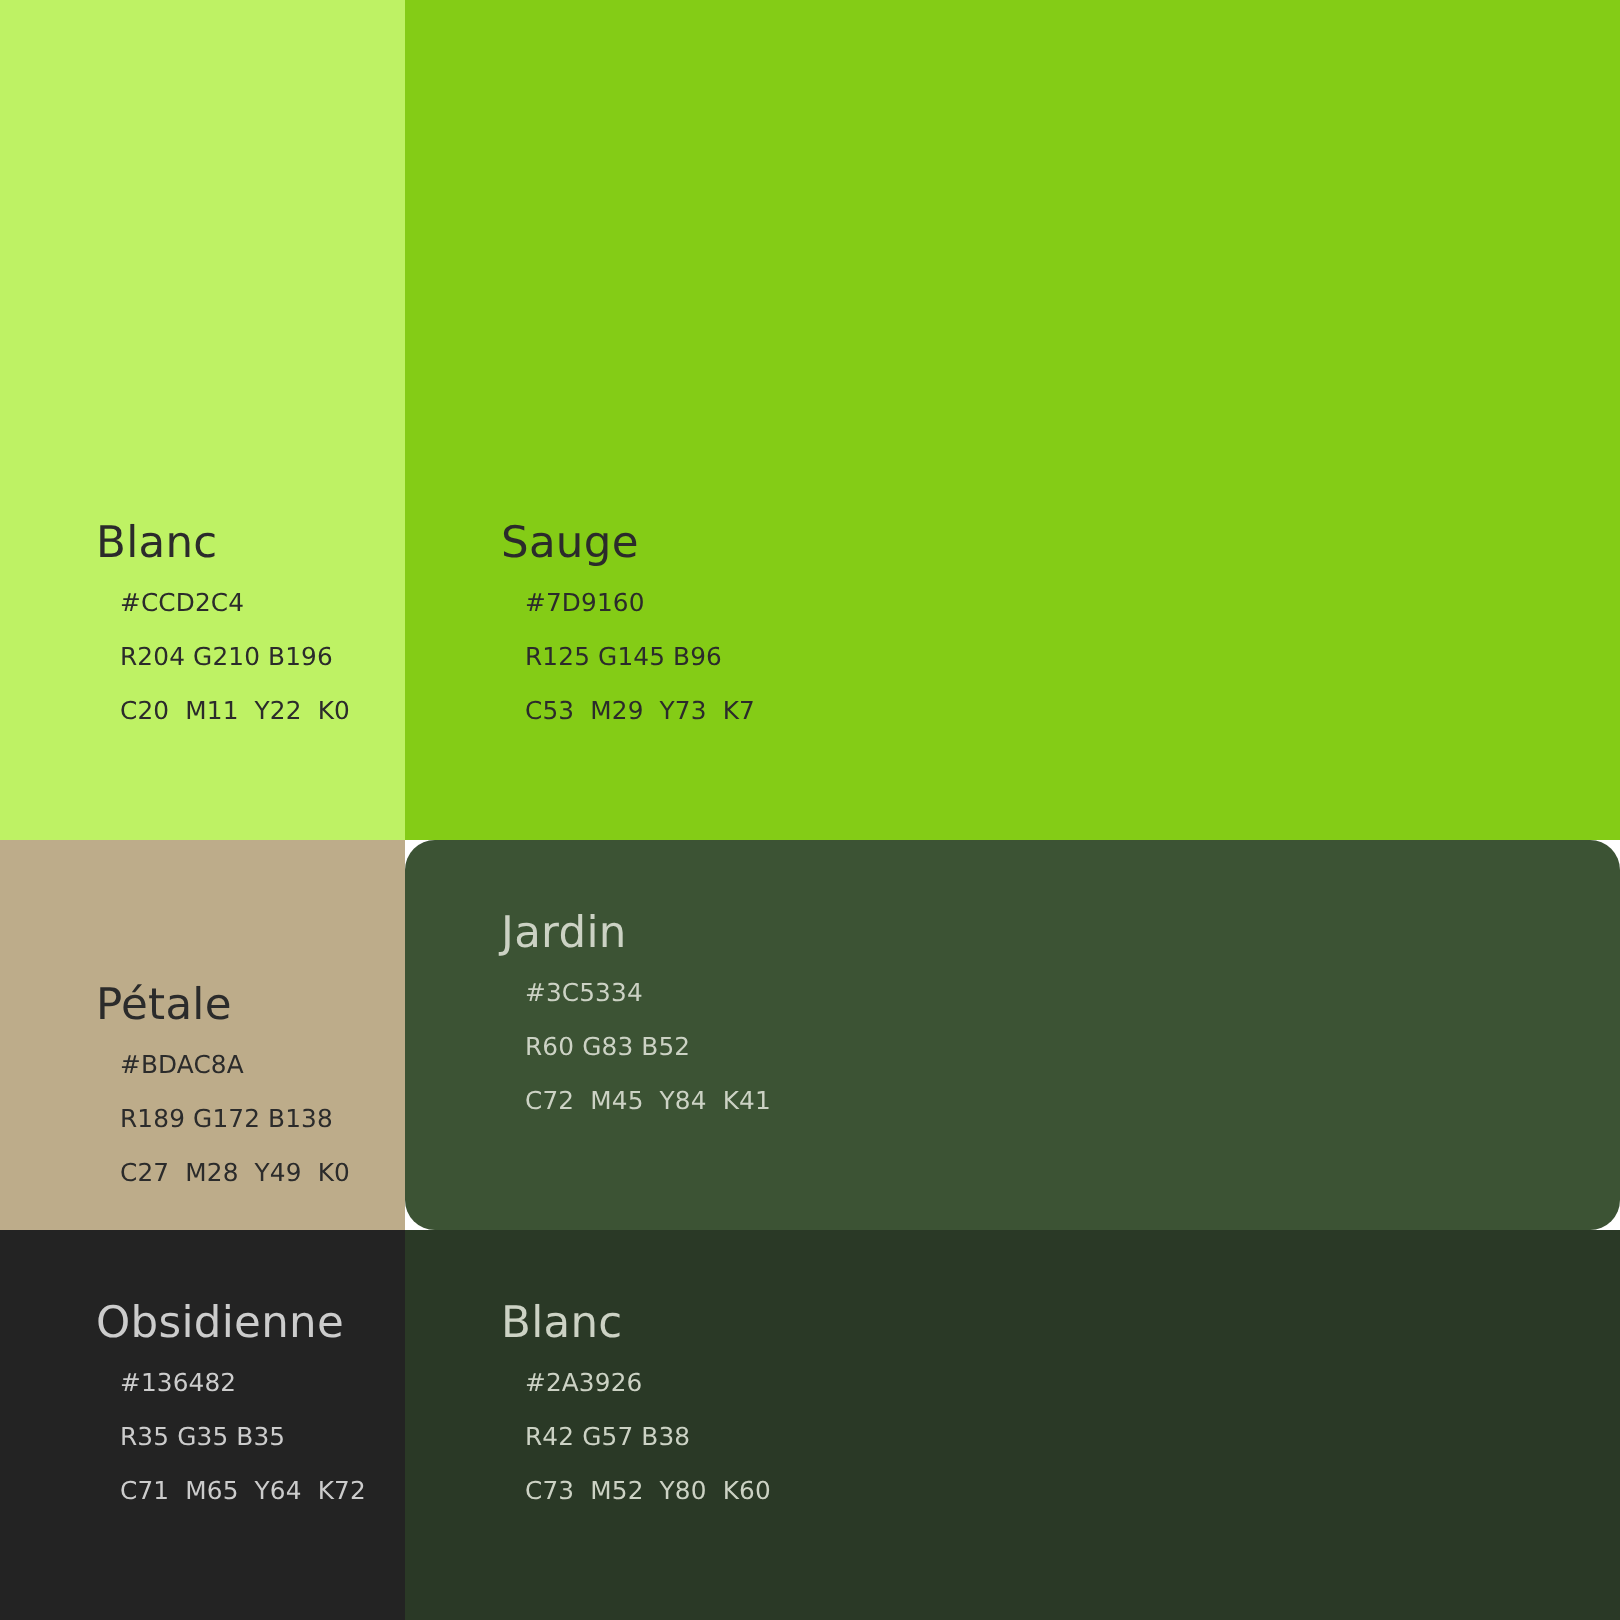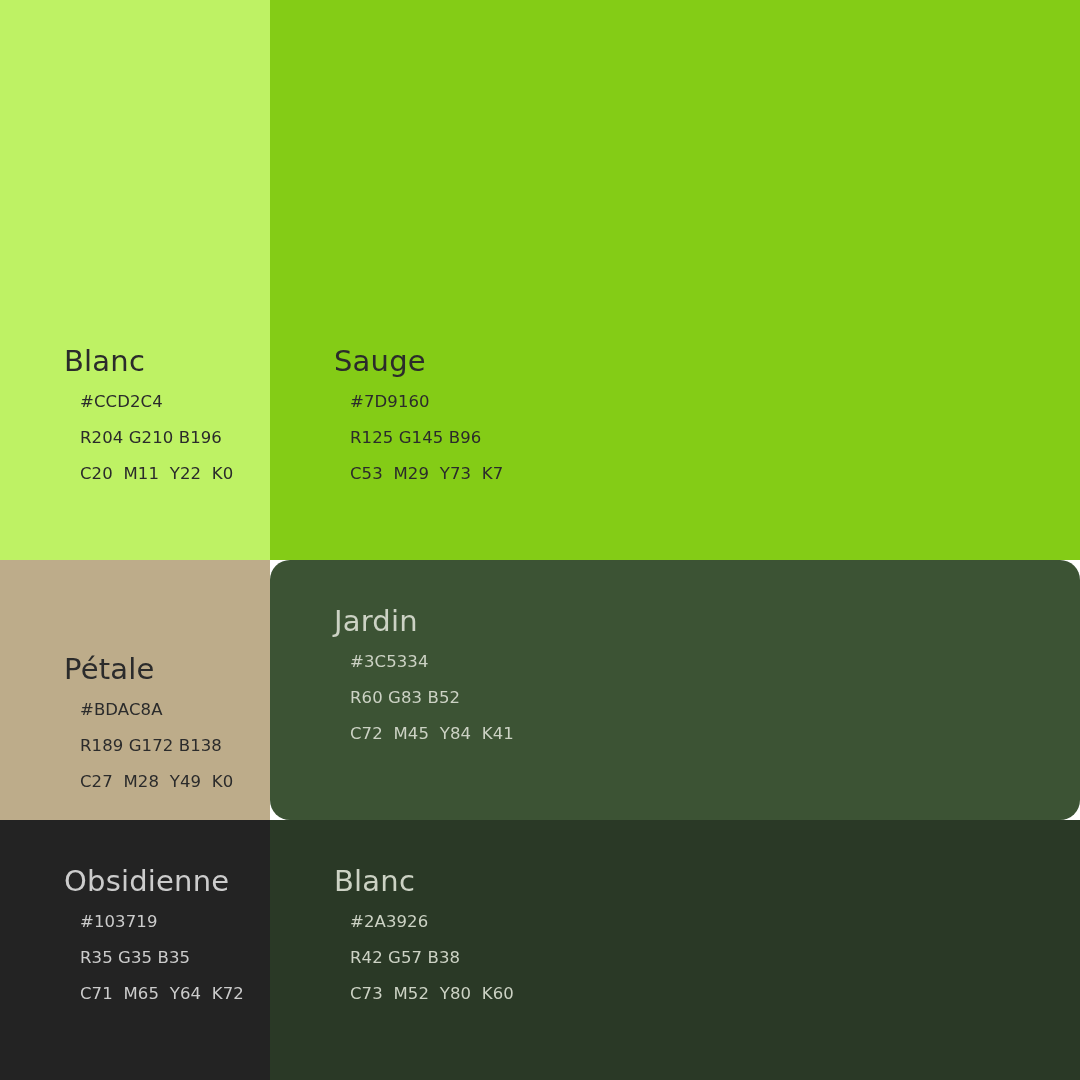--- a/index.html
+++ b/index.html
@@ -93,21 +93,21 @@
       <div class="swatch-name">Jardin</div>
       <div class="swatch-hex">#3C5334</div>
       <div class="swatch-rgb">R60 G83 B52</div>
       <div class="swatch-cmyk">C72  M45  Y84  K41</div>
     </div>
   </div>
 
   <div class="swatch" id="cell-obsidienne" style="background-color: rgb(35, 35, 35); color: rgb(204, 204, 204);">
     <div class="swatch-text">
       <div class="swatch-name">Obsidienne</div>
-      <div class="swatch-hex">#103719</div>
+      <div class="swatch-hex">#136482</div>
       <div class="swatch-rgb">R35 G35 B35</div>
       <div class="swatch-cmyk">C71  M65  Y64  K72</div>
     </div>
   </div>
 
   <div class="swatch" id="cell-sapin" style="background-color: rgb(42, 57, 38); color: rgb(204, 210, 196);">
     <div class="swatch-text">
       <div class="swatch-name">Blanc</div>
       <div class="swatch-hex">#2A3926</div>
       <div class="swatch-rgb">R42 G57 B38</div>

